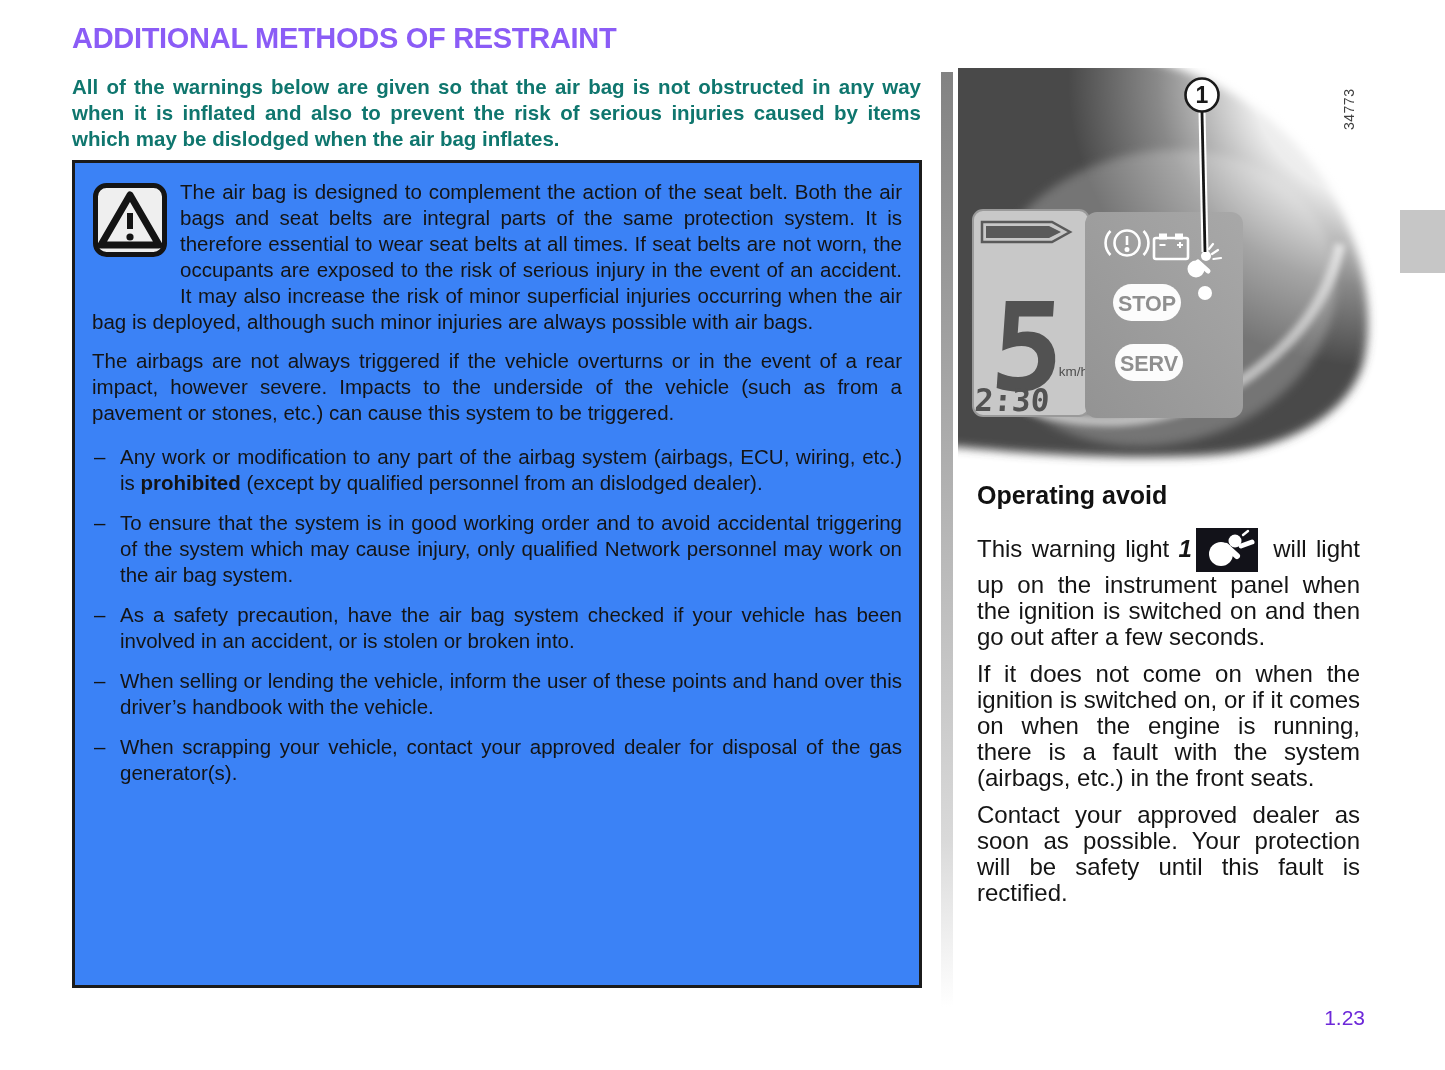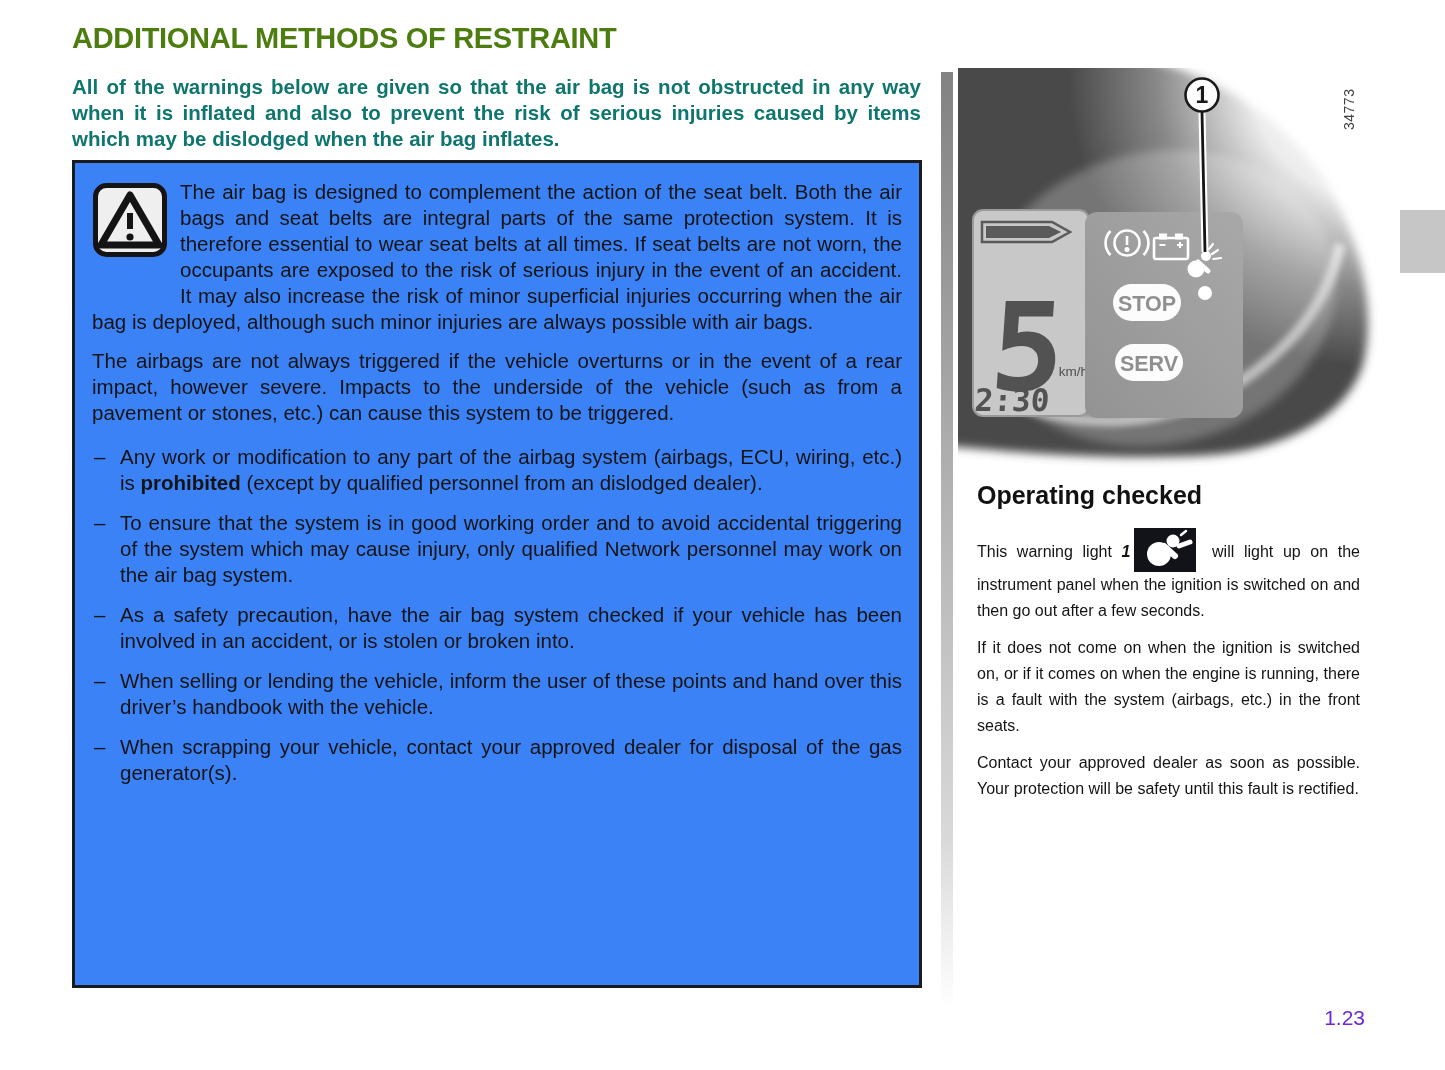--- a/index.html
+++ b/index.html
@@ -3,21 +3,21 @@
 <meta charset="utf-8">
 <style>
   html,body{margin:0;padding:0;}
   body{
     width:1445px;height:1070px;position:relative;overflow:hidden;
     background:#ffffff;color:#1a1a1a;
     font-family:"Liberation Sans",sans-serif;
   }
   .page-title{
     position:absolute;left:72px;top:22px;margin:0;
-    font-size:29px;font-weight:bold;color:#4d7c0f;letter-spacing:-0.3px;
+    font-size:29px;font-weight:bold;color:#8b5cf6;letter-spacing:-0.3px;
   }
   .intro{
     position:absolute;left:72px;top:74px;width:849px;margin:0;
     font-size:20.5px;line-height:26px;font-weight:bold;text-align:justify;color:#0f766e;
   }
   .warnbox{
     position:absolute;left:72px;top:160px;width:850px;height:828px;
     box-sizing:border-box;border:3px solid #1b1b1b;background:#3b82f6;
     padding:16px 17px 0 17px;
   }
@@ -34,21 +34,21 @@
     background:linear-gradient(to bottom,#828282,#d9d9d9 82%,rgba(217,217,217,0));
   }
   .figure-wrap{position:absolute;left:958px;top:68px;width:440px;height:400px;}
   .figure-ref{
     position:absolute;left:1341px;top:130px;font-size:14px;color:#3f3f3f;
     transform:rotate(-90deg);transform-origin:0 0;letter-spacing:0.5px;white-space:nowrap;
   }
   .side-tab{position:absolute;left:1400px;top:210px;width:45px;height:63px;background:#c6c6c6;}
   .of-section{position:absolute;left:977px;top:481px;width:399px;}
   .of-section h2{margin:0 0 18px 0;font-size:25px;font-weight:bold;color:#111;}
-  .of-section p{margin:0 16px 11px 0;font-size:16px;line-height:26px;text-align:justify;color:#141414;}
+  .of-section p{margin:0 16px 11px 0;font-size:24px;line-height:26px;text-align:justify;color:#141414;}
   .num-ital{font-weight:bold;font-style:italic;}
   .abicon{
     display:inline-block;width:62px;height:44px;vertical-align:-15px;margin:0 6px 0 4px;
   }
   .page-number{
     position:absolute;left:1285px;top:1006px;width:80px;text-align:right;
     font-size:21px;color:#6d28d9;
   }
 </style>
 </head>
@@ -180,21 +180,21 @@
       <text x="244" y="35" text-anchor="middle" font-size="23" font-weight="bold" fill="#1a1a1a">1</text>
     </g>
   </svg>
 </div>
 
 <div class="figure-ref">34773</div>
 
 <div class="side-tab"></div>
 
 <div class="of-section">
-  <h2>Operating checked</h2>
+  <h2>Operating avoid</h2>
   <p><span>This warning light </span><span class="num-ital">1</span><span class="abicon"><svg width="62" height="44" viewBox="0 0 62 44">
         <rect x="0" y="0" width="62" height="44" fill="#121219"></rect>
         <circle cx="25" cy="26" r="12" fill="#ffffff"></circle>
         <circle cx="39" cy="13" r="6.5" fill="#ffffff"></circle>
         <path d="M 30 18 L 41 28" stroke="#ffffff" stroke-width="6" stroke-linecap="round"></path>
         <path d="M 45 18 L 56 14" stroke="#ffffff" stroke-width="5" stroke-linecap="round"></path>
         <path d="M 47 7 L 52 3" stroke="#ffffff" stroke-width="2.4" stroke-linecap="round"></path>
       </svg></span><span> will light up on the instrument panel when the ignition is switched on and then go out after a few seconds.</span></p>
   <p>If it does not come on when the ignition is switched on, or if it comes on when the engine is running, there is a fault with the system (airbags, etc.) in the front seats.</p>
   <p>Contact your approved dealer as soon as possible. Your protection will be safety until this fault is rectified.</p>

